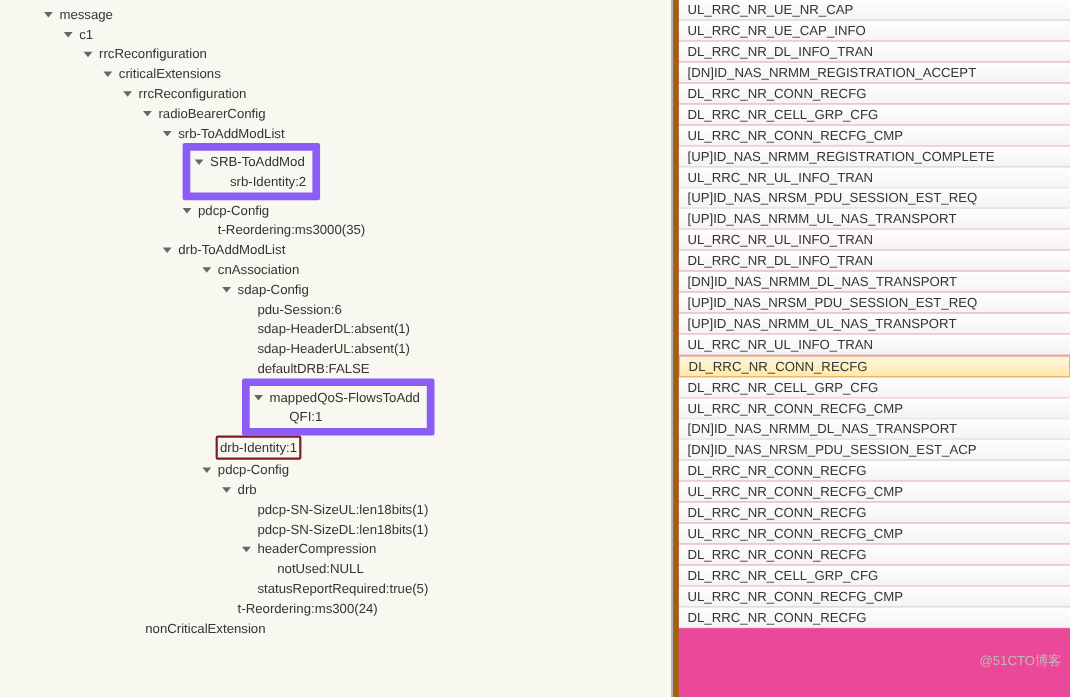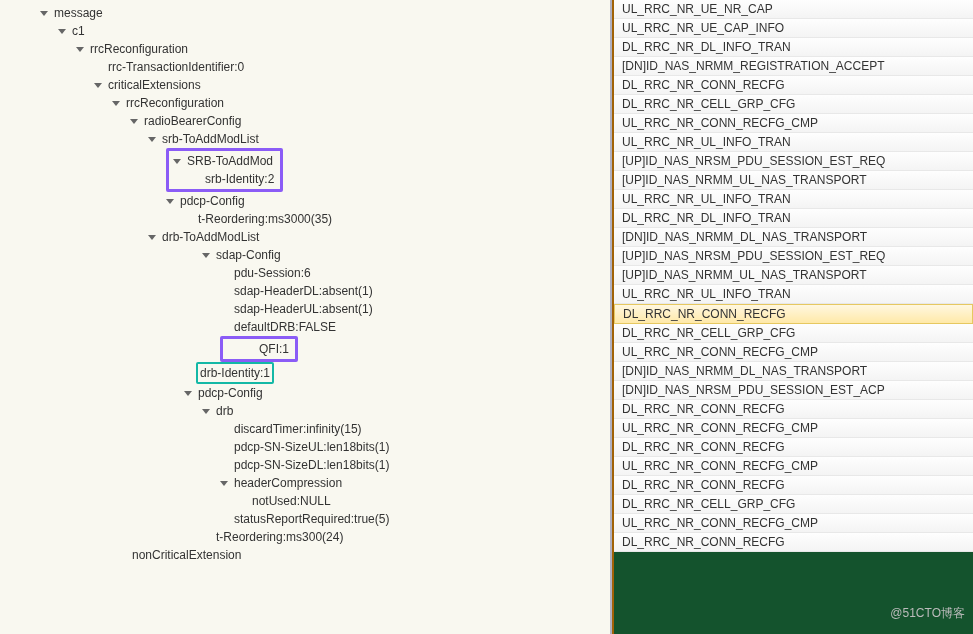--- a/index.html
+++ b/index.html
@@ -18,22 +18,22 @@
       height: 100%;
       overflow: auto;
       border-right: 2px solid #b0b0c0;
       padding: 4px 0;
     }
     .right-panel {
       flex: 1;
       height: 100%;
       overflow-y: auto;
       overflow-x: hidden;
-      background: #14532d;
-      border-left: 2px solid #a16207;
+      background: #ec4899;
+      border-left: 5px solid #a16207;
     }
     .tree-node {
       white-space: nowrap;
       line-height: 18px;
       display: flex;
       align-items: center;
     }
     .tree-arrow {
       display: inline-block;
       width: 0;
@@ -46,26 +46,26 @@
     }
     .tree-arrow.leaf {
       border: none;
       width: 8px;
       margin-right: 4px;
     }
     .node-text {
       padding: 0 2px;
     }
     .red-box {
-      border: 2px solid #14b8a6;
+      border: 2px solid #7f1d1d;
       padding: 0 2px;
       border-radius: 2px;
     }
     .red-box-container {
-      border: 3px solid #8b5cf6;
+      border: 7px solid #8b5cf6;
       padding: 1px 4px;
       display: inline-block;
       border-radius: 2px;
     }
     .list-item {
       padding: 2px 8px;
       border-bottom: 1px solid #e8e8e8;
       color: #333;
       background: linear-gradient(#fefefe, #f4f4f4);
       cursor: default;
@@ -73,21 +73,21 @@
       overflow: hidden;
       text-overflow: ellipsis;
     }
     .list-item.selected {
       background: linear-gradient(#fff7e0, #ffe9a8);
       border: 1px solid #e6c860;
     }
     .indent { display: inline-block; }
     .watermark {
       position: fixed;
-      bottom: 12px;
+      bottom: 24px;
       right: 8px;
       color: #bbb;
       font-size: 12px;
       pointer-events: none;
     }
   </style>
 </head>
 <body>
 
 <div class="left-panel">
@@ -99,25 +99,20 @@
       </div>
       <div class="tree-node">
         <span class="indent" style="width: 58px;"></span>
         <span class="tree-arrow"></span>
         <span class="node-text">c1</span>
       </div>
       <div class="tree-node">
         <span class="indent" style="width: 76px;"></span>
         <span class="tree-arrow"></span>
         <span class="node-text">rrcReconfiguration</span>
-      </div>
-      <div class="tree-node">
-        <span class="indent" style="width: 94px;"></span>
-        <span class="tree-arrow leaf"></span>
-        <span class="node-text">rrc-TransactionIdentifier:0</span>
       </div>
       <div class="tree-node">
         <span class="indent" style="width: 94px;"></span>
         <span class="tree-arrow"></span>
         <span class="node-text">criticalExtensions</span>
       </div>
       <div class="tree-node">
         <span class="indent" style="width: 112px;"></span>
         <span class="tree-arrow"></span>
         <span class="node-text">rrcReconfiguration</span>
@@ -150,20 +145,25 @@
         <span class="indent" style="width: 184px;"></span>
         <span class="tree-arrow leaf"></span>
         <span class="node-text">t-Reordering:ms3000(35)</span>
       </div>
       <div class="tree-node">
         <span class="indent" style="width: 148px;"></span>
         <span class="tree-arrow"></span>
         <span class="node-text">drb-ToAddModList</span>
       </div>
       <div class="tree-node">
+        <span class="indent" style="width: 184px;"></span>
+        <span class="tree-arrow"></span>
+        <span class="node-text">cnAssociation</span>
+      </div>
+      <div class="tree-node">
         <span class="indent" style="width: 202px;"></span>
         <span class="tree-arrow"></span>
         <span class="node-text">sdap-Config</span>
       </div>
       <div class="tree-node">
         <span class="indent" style="width: 220px;"></span>
         <span class="tree-arrow leaf"></span>
         <span class="node-text">pdu-Session:6</span>
       </div>
       <div class="tree-node">
@@ -175,43 +175,42 @@
         <span class="indent" style="width: 220px;"></span>
         <span class="tree-arrow leaf"></span>
         <span class="node-text">sdap-HeaderUL:absent(1)</span>
       </div>
       <div class="tree-node">
         <span class="indent" style="width: 220px;"></span>
         <span class="tree-arrow leaf"></span>
         <span class="node-text">defaultDRB:FALSE</span>
       </div>
       <div><div style="display: inline-block; margin-left: 220px;"><div class="red-box-container"><div class="tree-node">
+              <span class="indent" style="width: 0px;"></span>
+              <span class="tree-arrow"></span>
+              <span class="node-text">mappedQoS-FlowsToAdd</span>
+            </div><div class="tree-node">
               <span class="indent" style="width: 18px;"></span>
               <span class="tree-arrow leaf"></span>
               <span class="node-text">QFI:1</span>
             </div></div></div></div>
       <div class="tree-node">
         <span class="indent" style="width: 184px;"></span>
         <span class="tree-arrow leaf"></span>
         <span class="node-text red-box">drb-Identity:1</span>
       </div>
       <div class="tree-node">
         <span class="indent" style="width: 184px;"></span>
         <span class="tree-arrow"></span>
         <span class="node-text">pdcp-Config</span>
       </div>
       <div class="tree-node">
         <span class="indent" style="width: 202px;"></span>
         <span class="tree-arrow"></span>
         <span class="node-text">drb</span>
-      </div>
-      <div class="tree-node">
-        <span class="indent" style="width: 220px;"></span>
-        <span class="tree-arrow leaf"></span>
-        <span class="node-text">discardTimer:infinity(15)</span>
       </div>
       <div class="tree-node">
         <span class="indent" style="width: 220px;"></span>
         <span class="tree-arrow leaf"></span>
         <span class="node-text">pdcp-SN-SizeUL:len18bits(1)</span>
       </div>
       <div class="tree-node">
         <span class="indent" style="width: 220px;"></span>
         <span class="tree-arrow leaf"></span>
         <span class="node-text">pdcp-SN-SizeDL:len18bits(1)</span>
@@ -245,20 +244,21 @@
 
 <div class="right-panel">
   <div id="list-container">
       <div class="list-item">UL_RRC_NR_UE_NR_CAP</div>
       <div class="list-item">UL_RRC_NR_UE_CAP_INFO</div>
       <div class="list-item">DL_RRC_NR_DL_INFO_TRAN</div>
       <div class="list-item">[DN]ID_NAS_NRMM_REGISTRATION_ACCEPT</div>
       <div class="list-item">DL_RRC_NR_CONN_RECFG</div>
       <div class="list-item">DL_RRC_NR_CELL_GRP_CFG</div>
       <div class="list-item">UL_RRC_NR_CONN_RECFG_CMP</div>
+      <div class="list-item">[UP]ID_NAS_NRMM_REGISTRATION_COMPLETE</div>
       <div class="list-item">UL_RRC_NR_UL_INFO_TRAN</div>
       <div class="list-item">[UP]ID_NAS_NRSM_PDU_SESSION_EST_REQ</div>
       <div class="list-item">[UP]ID_NAS_NRMM_UL_NAS_TRANSPORT</div>
       <div class="list-item">UL_RRC_NR_UL_INFO_TRAN</div>
       <div class="list-item">DL_RRC_NR_DL_INFO_TRAN</div>
       <div class="list-item">[DN]ID_NAS_NRMM_DL_NAS_TRANSPORT</div>
       <div class="list-item">[UP]ID_NAS_NRSM_PDU_SESSION_EST_REQ</div>
       <div class="list-item">[UP]ID_NAS_NRMM_UL_NAS_TRANSPORT</div>
       <div class="list-item">UL_RRC_NR_UL_INFO_TRAN</div>
       <div class="list-item selected">DL_RRC_NR_CONN_RECFG</div>

